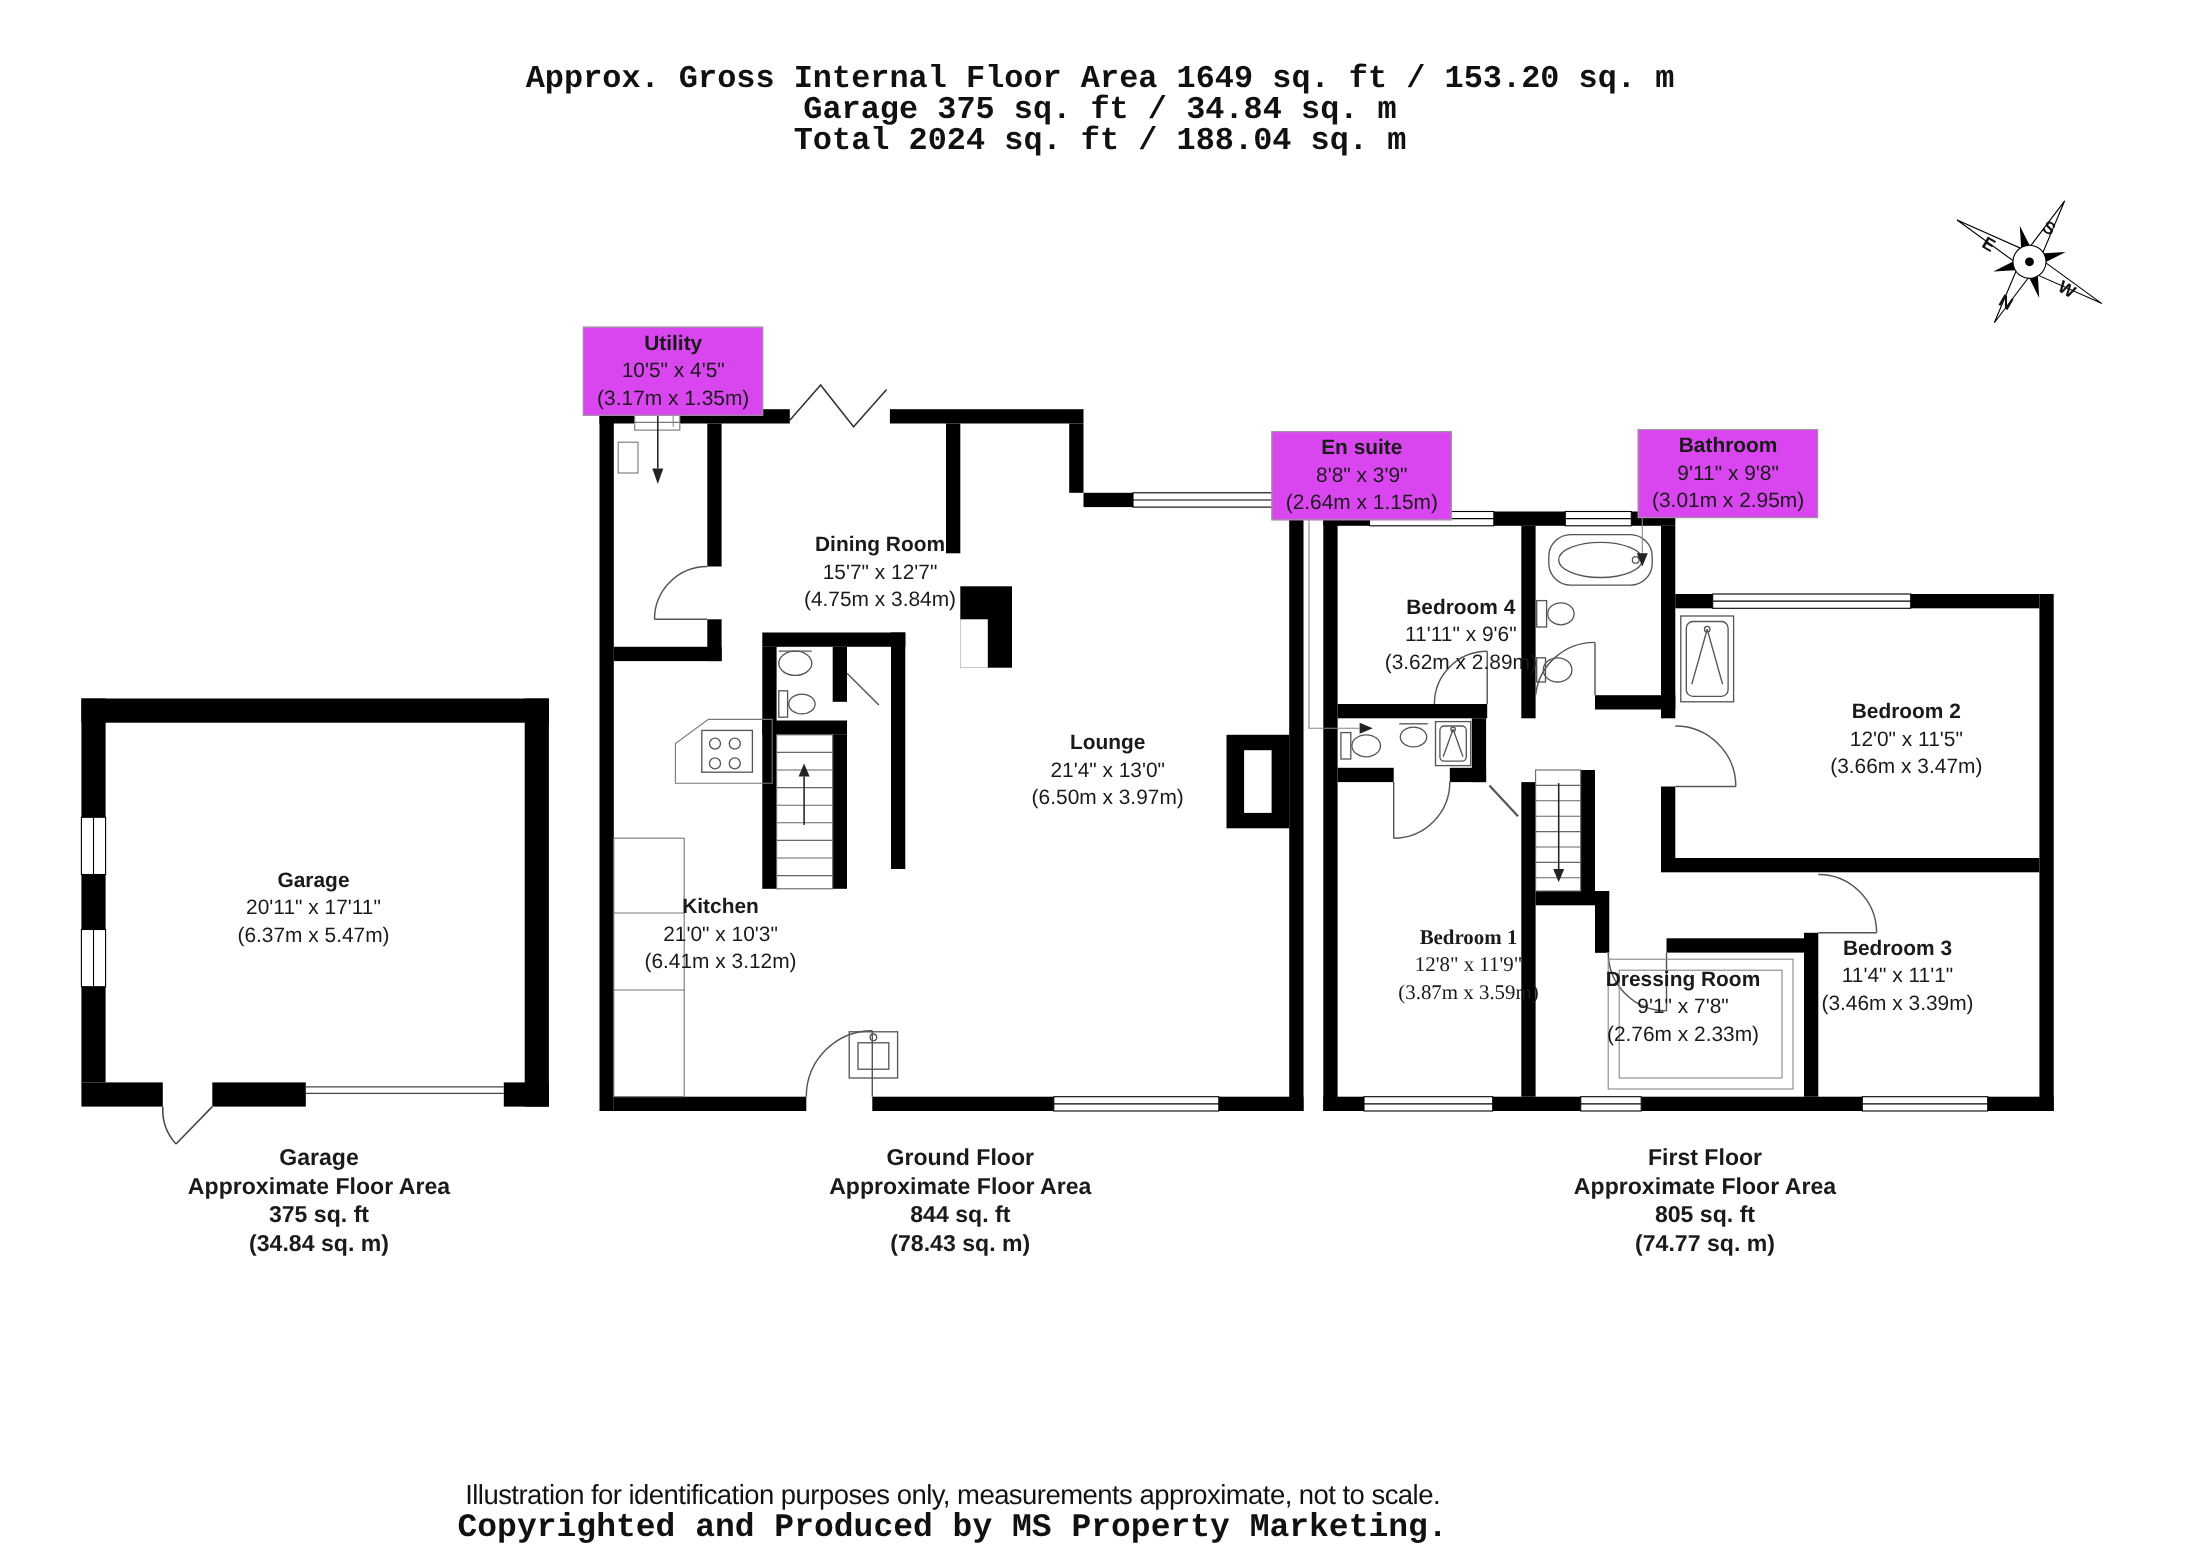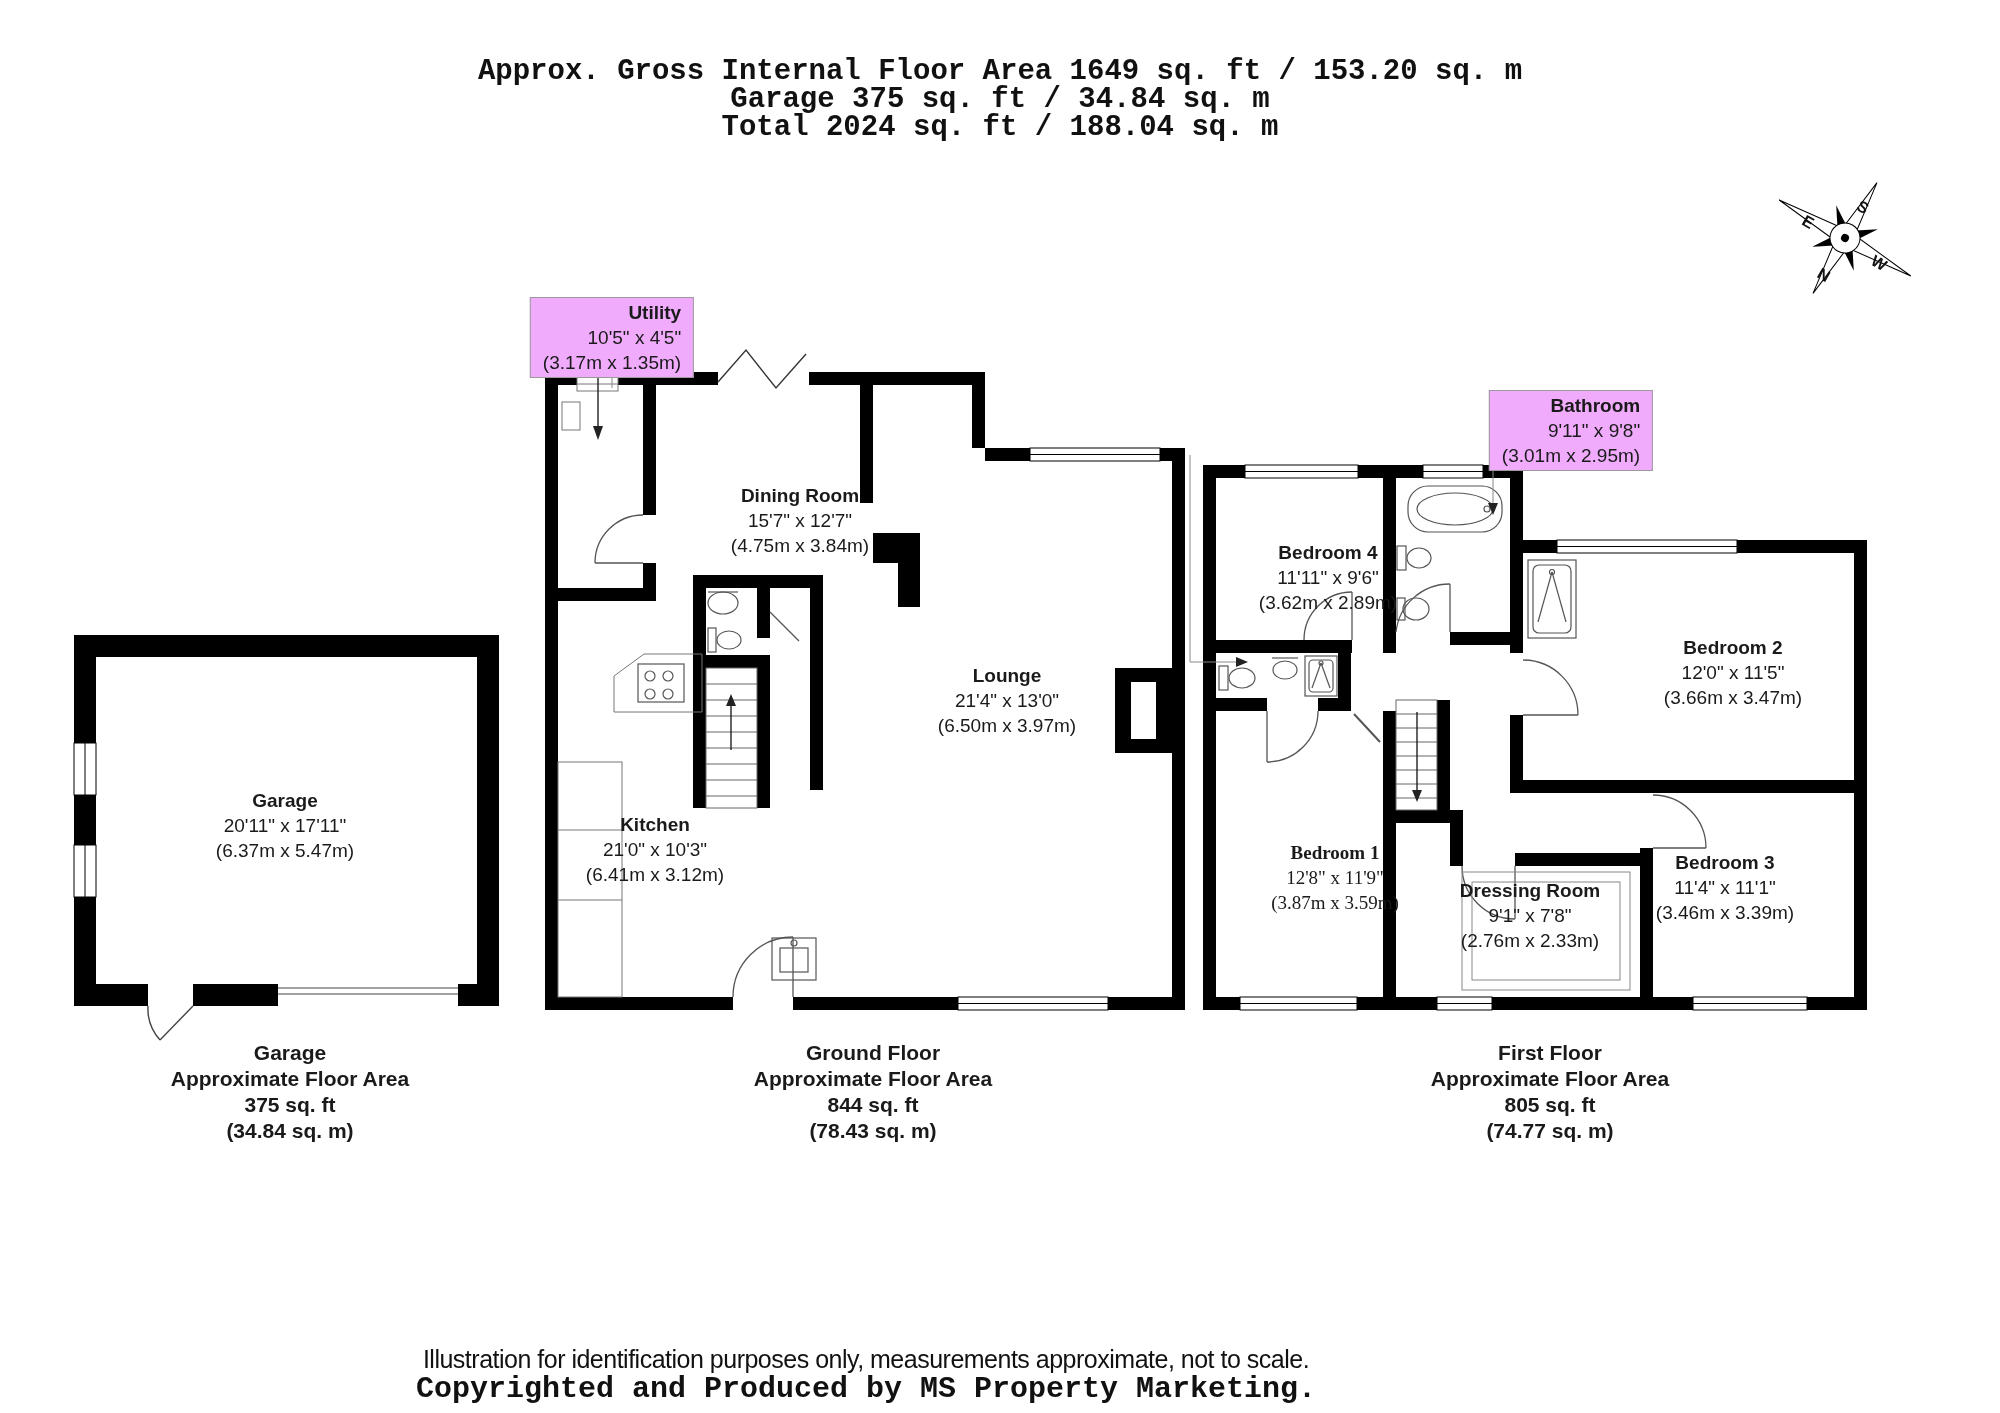--- a/index.html
+++ b/index.html
@@ -4,21 +4,21 @@
 <style>
   html,body{margin:0;padding:0;background:#fff;}
   #stage{position:relative;width:2000px;height:1413px;background:#ffffff;overflow:hidden;
          font-family:"Liberation Sans","DejaVu Sans",sans-serif;color:#1a1a1a;}
   svg{position:absolute;left:0;top:0;}
   .hdr{position:absolute;left:0;top:58px;width:2000px;text-align:center;
        font-weight:bold;font-size:29px;line-height:28px;color:#111;font-family:Liberation Mono, monospace;}
   .room-label{position:absolute;transform:translateX(-50%);text-align:center;
        font-size:19px;line-height:25px;white-space:nowrap;z-index:5;}
   .room-label .nm{font-weight:bold;}
-  .room-label.boxed{background:#f0abfc;border:1px solid #9a9a9a;padding:2px 12px;text-align:right;}
+  .room-label.boxed{background:#d946ef;border:1px solid #9a9a9a;padding:2px 12px;}
   .area-label{position:absolute;transform:translateX(-50%);text-align:center;
        font-weight:bold;font-size:21px;line-height:26px;white-space:nowrap;z-index:5;}
   .ftr{position:absolute;left:0;width:1732px;text-align:center;color:#111;}
   .ftr1{top:1345px;font-size:25px;letter-spacing:-0.5px;}
   .ftr2{top:1372px;font-size:30px;font-weight:bold;font-family:Liberation Mono, monospace;}
   .lbl-line{display:block;}
 </style>
 </head>
 <body>
 
@@ -339,20 +339,25 @@
   <div class="room-label" style="left:655px;top:812px;text-align:center;">
     <span class="lbl-line nm">Kitchen</span>
     <span class="lbl-line">21'0" x 10'3"</span>
     <span class="lbl-line">(6.41m x 3.12m)</span>
   </div>
   <div class="room-label" style="left:285px;top:788px;">
     <span class="lbl-line nm">Garage</span>
     <span class="lbl-line">20'11" x 17'11"</span>
     <span class="lbl-line">(6.37m x 5.47m)</span>
   </div>
+  <div class="room-label boxed" style="left:1238px;top:392px;">
+    <span class="lbl-line nm">En suite</span>
+    <span class="lbl-line">8'8" x 3'9"</span>
+    <span class="lbl-line">(2.64m x 1.15m)</span>
+  </div>
   <div class="room-label boxed" style="left:1571px;top:390px;">
     <span class="lbl-line nm">Bathroom</span>
     <span class="lbl-line">9'11" x 9'8"</span>
     <span class="lbl-line">(3.01m x 2.95m)</span>
   </div>
   <div class="room-label" style="left:1328px;top:540px;">
     <span class="lbl-line nm">Bedroom 4</span>
     <span class="lbl-line">11'11" x 9'6"</span>
     <span class="lbl-line">(3.62m x 2.89m)</span>
   </div>

